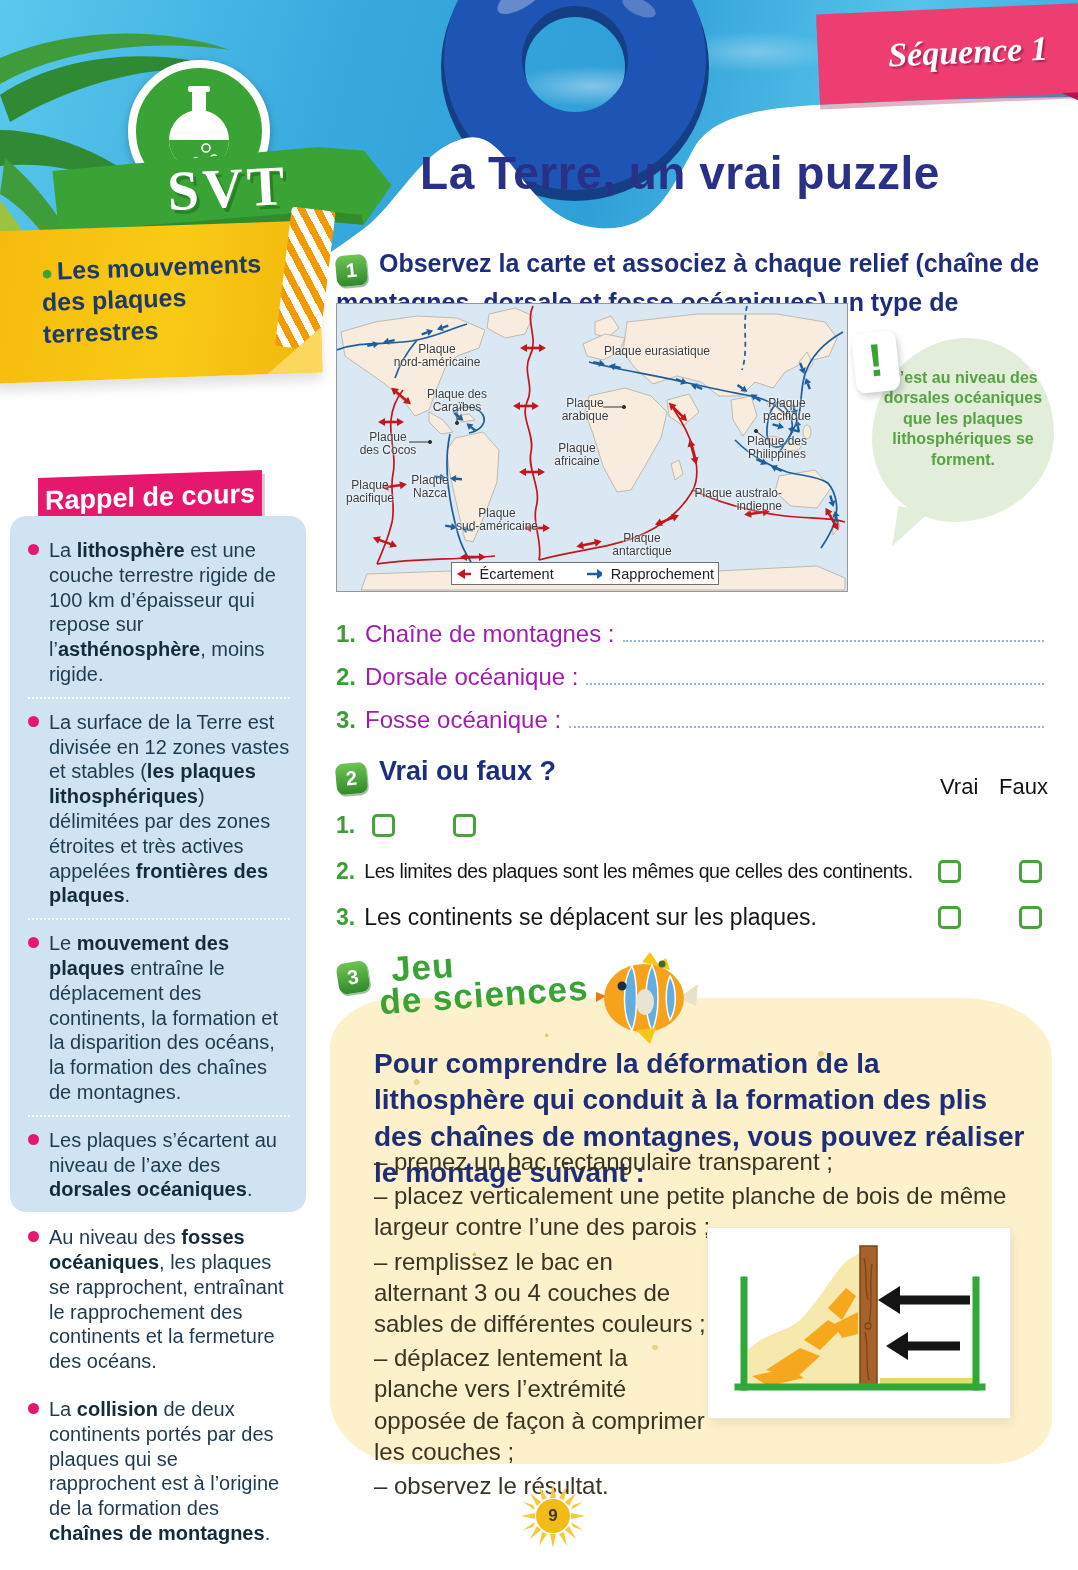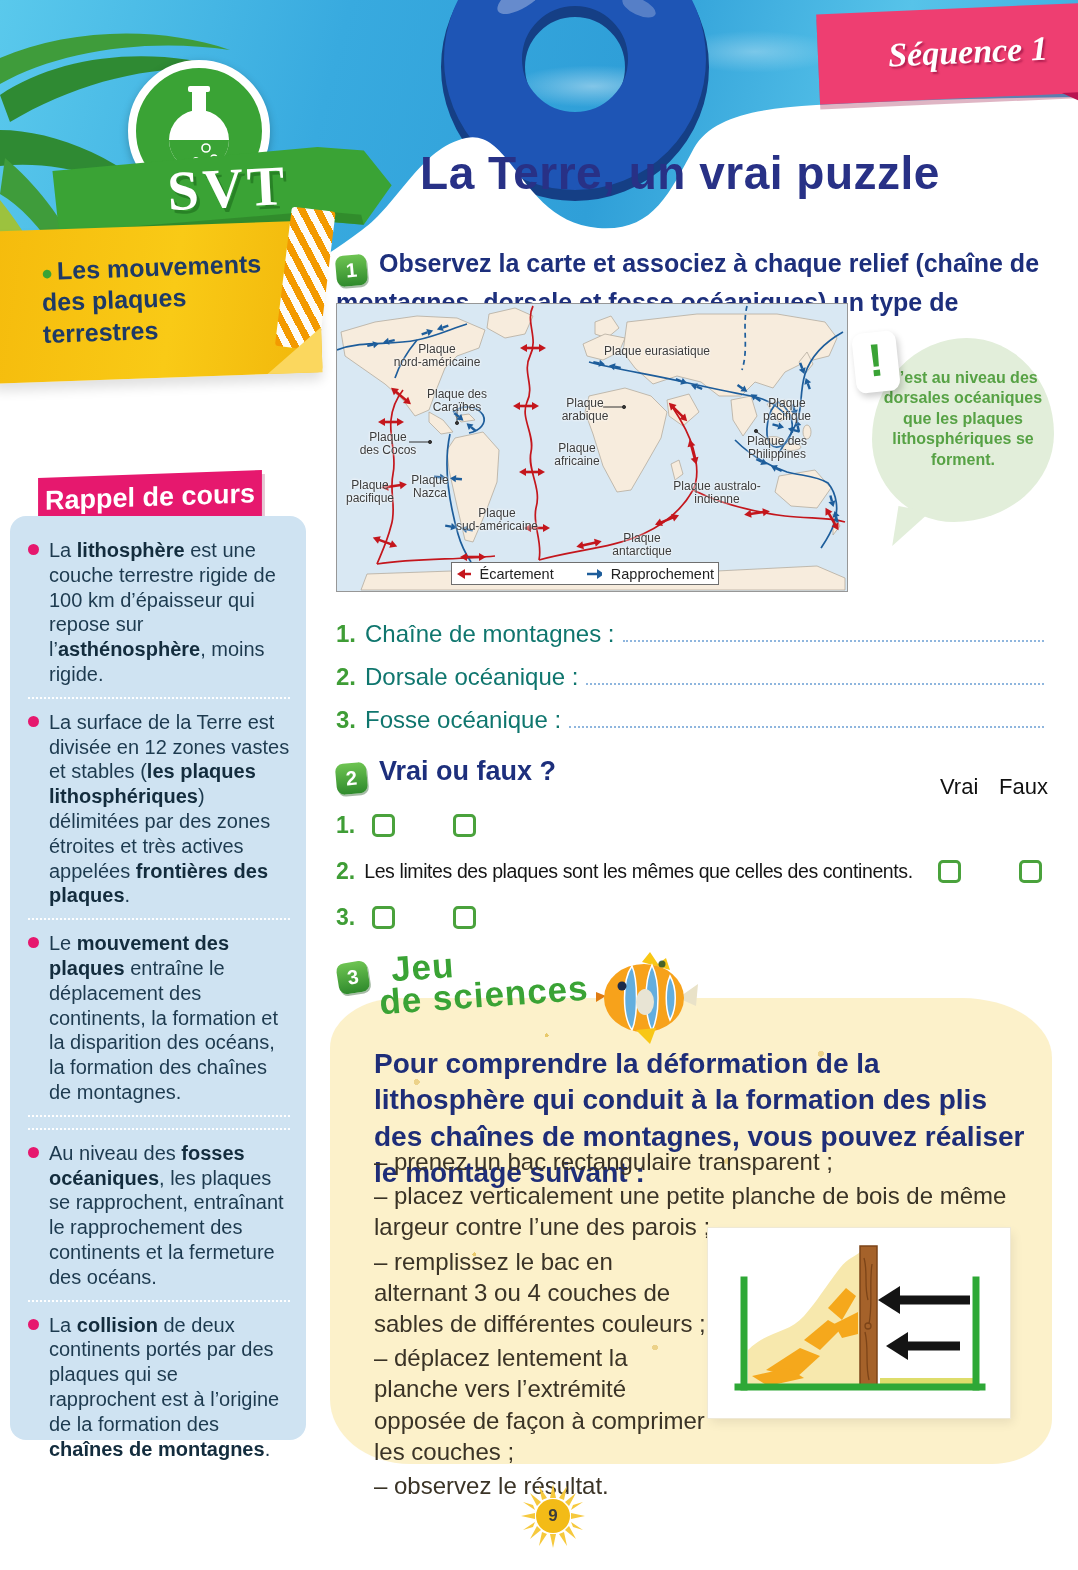--- a/index.html
+++ b/index.html
@@ -73,21 +73,21 @@
        background:#e2eeda;clip-path:polygon(10% 100%,25% 0,100% 15%);}
   .bubble-text{padding:30px 8px 0;text-align:center;color:#57a245;font-weight:bold;font-size:16px;
        line-height:1.28;}
   .bang{position:absolute;left:-18px;top:-6px;width:44px;height:60px;background:#fff;border-radius:10px;
        box-shadow:2px 4px 7px rgba(0,0,0,.2);color:#3aa335;font-size:46px;font-weight:bold;
        text-align:center;line-height:56px;transform:rotate(-6deg);}
 
   .questions{position:absolute;left:336px;top:614px;width:708px;}
   .qrow{display:flex;align-items:baseline;height:43px;font-size:24px;}
   .qnum{color:#3f9d36;font-weight:bold;margin-right:9px;}
-  .qlabel{color:#0f766e;margin-right:8px;white-space:nowrap;}
+  .qlabel{color:#a21caf;margin-right:8px;white-space:nowrap;}
   .qdots{flex:1;border-bottom:2px dotted #8fb6de;height:26px;}
 
   
   .ex2-head{position:absolute;left:336px;top:756px;font-weight:bold;font-size:27px;color:#1d2f7c;}
   .vf-cols{position:absolute;left:940px;top:774px;width:108px;display:flex;
        justify-content:space-between;font-size:22px;color:#111;}
   .statements{position:absolute;left:336px;top:802px;width:712px;}
   .srow{display:flex;align-items:center;height:46px;}
   .snum{color:#3f9d36;font-weight:bold;font-size:23px;margin-right:9px;}
   .stext{flex:1;color:#151515;font-size:23px;}
@@ -118,21 +118,21 @@
   .steps{position:absolute;left:374px;top:1146px;width:662px;color:#3a3326;font-size:24px;line-height:1.3;}
   .steps .step{margin-bottom:3px;}
   .steps .step:nth-child(n+3){max-width:332px;}
   .montage{position:absolute;left:708px;top:1228px;width:302px;height:190px;background:#fff;
        box-shadow:0 0 0 1px #efe9d6,3px 5px 10px rgba(0,0,0,.08);}
 
   
   .rappel{position:absolute;left:38px;top:474px;width:224px;height:46px;background:#e6186e;
        transform:rotate(-2deg) skewX(-2deg);color:#fff;font-weight:bold;font-size:27px;
        text-align:center;line-height:46px;box-shadow:3px 4px 0 rgba(140,0,60,.22);}
-  .side-panel{position:absolute;left:10px;top:516px;width:296px;height:924px;background:#cfe3f2;
+  .side-panel{position:absolute;left:10px;top:516px;width:296px;height:696px;background:#cfe3f2;
        border-radius:16px;box-sizing:border-box;padding:22px 16px 0 18px;}
   .side-item{position:relative;padding-left:21px;color:#1d3a4f;font-size:20px;line-height:1.24;}
   .side-item b{color:#132c3d;}
   .side-item .bullet{position:absolute;left:0;top:6px;width:11px;height:11px;border-radius:50%;
        background:#e6186e;}
   .sep{border-top:2px dotted #fff;margin:10px 0 11px;}
 
   
   .sun{position:absolute;left:521px;top:1484px;width:64px;height:64px;}
   .sun .num{position:absolute;left:0;top:0;width:64px;height:64px;text-align:center;line-height:64px;
@@ -307,21 +307,21 @@
         <div class="map-label" style="left: 440px; top: 144px;">Plaque des
 Philippines</div>
         <div class="map-label" style="left: 51px; top: 140px;">Plaque
 des Cocos</div>
         <div class="map-label" style="left: 240px; top: 151px;">Plaque
 africaine</div>
         <div class="map-label" style="left: 33px; top: 188px;">Plaque
 pacifique</div>
         <div class="map-label" style="left: 93px; top: 183px;">Plaque
 Nazca</div>
-        <div class="map-label" style="left: 380px; top: 189px;">Plaque australo-indienne</div>
+        <div class="map-label" style="left: 380px; top: 196px; text-align: right;">Plaque australo-indienne</div>
         <div class="map-label" style="left: 160px; top: 216px;">Plaque
 sud-américaine</div>
         <div class="map-label" style="left: 305px; top: 241px;">Plaque
 antarctique</div>
       </div>
     <div class="legend">
       <svg width="34" height="12">
         <path d="M6,6 H28" stroke="#c4161c" stroke-width="2.5"></path>
         <path d="M9,1 L1,6 L9,11 Z" fill="#c4161c"></path>
         <path d="M25,1 L33,6 L25,11 Z" fill="#c4161c"></path>
@@ -376,20 +376,21 @@
       <div class="srow">
         <span class="snum">2.</span>
         <span class="stext">Les limites des plaques sont les mêmes que celles des continents.</span>
         <span class="sboxes">
           <span class="cbox"></span>
           <span class="cbox"></span>
         </span>
       </div>
       <div class="srow">
         <span class="snum">3.</span>
+        <span class="stext">Les continents se déplacent sur les plaques.</span>
         <span class="sboxes">
           <span class="cbox"></span>
           <span class="cbox"></span>
         </span>
       </div>
     </div>
 
   <div class="jeu"></div>
   <div class="jeu-head">
     <span class="badge">3</span>
@@ -444,20 +445,21 @@
 
   <div class="rappel">Rappel de cours</div>
   <div class="side-panel">
     <div>
         <div class="side-item"><span class="bullet"></span>La <b>lithosphère</b> est une couche terrestre rigide de 100 km d’épaisseur qui repose sur l’<b>asthénosphère</b>, moins rigide.</div>
         <div class="sep"></div>
         <div class="side-item"><span class="bullet"></span>La surface de la Terre est divisée en 12 zones vastes et stables (<b>les plaques lithosphériques</b>) délimitées par des zones étroites et très actives appelées <b>frontières des plaques</b>.</div>
         <div class="sep"></div>
         <div class="side-item"><span class="bullet"></span>Le <b>mouvement des plaques</b> entraîne le déplacement des continents, la formation et la disparition des océans, la formation des chaînes de montagnes.</div>
         <div class="sep"></div>
+        <div class="side-item"><span class="bullet"></span>Les plaques s’écartent au niveau de l’axe des <b>dorsales océaniques</b>.</div>
         <div class="sep"></div>
         <div class="side-item"><span class="bullet"></span>Au niveau des <b>fosses océaniques</b>, les plaques se rapprochent, entraînant le rapprochement des continents et la fermeture des océans.</div>
         <div class="sep"></div>
         <div class="side-item"><span class="bullet"></span>La <b>collision</b> de deux continents portés par des plaques qui se rapprochent est à l’origine de la formation des <b>chaînes de montagnes</b>.</div>
       </div>
   </div>
 
   <div class="sun">
     <svg width="64" height="64">
       <g fill="#f6c93d">

